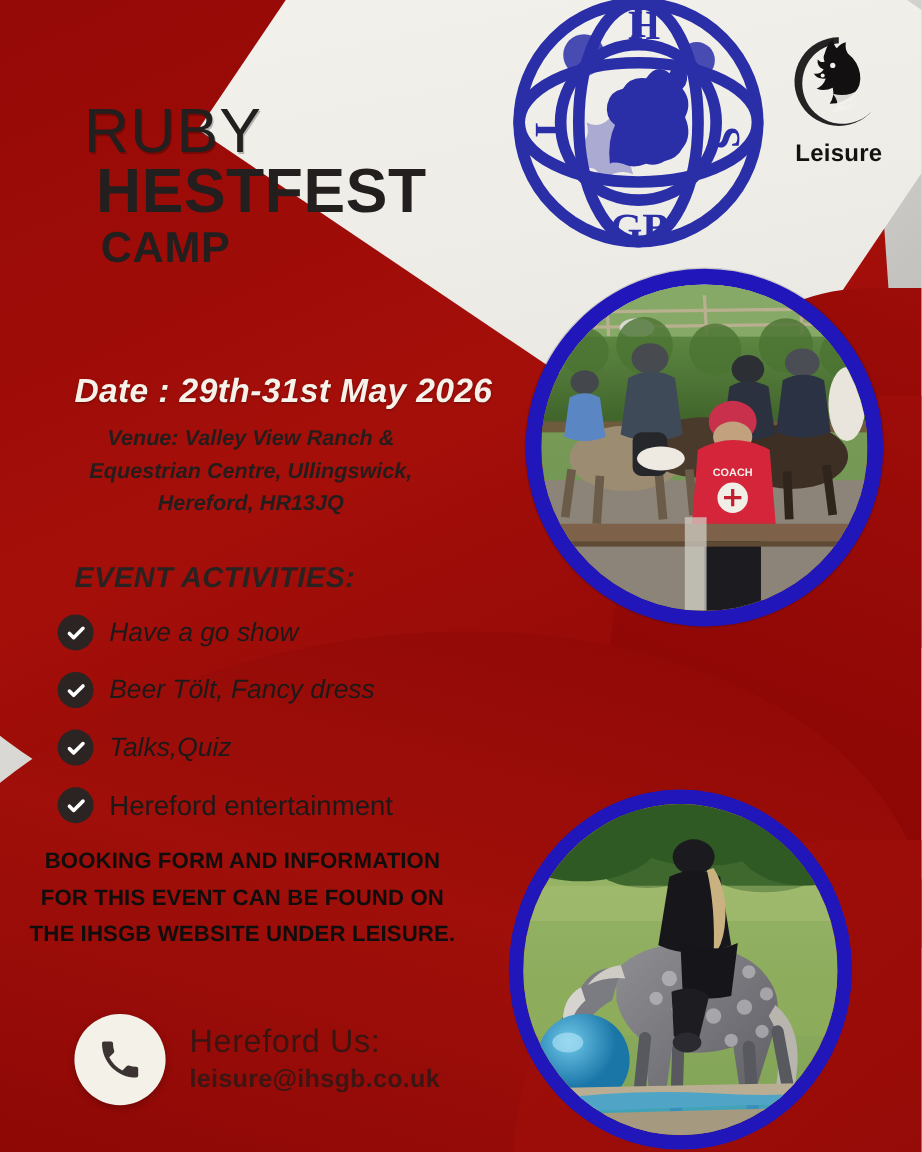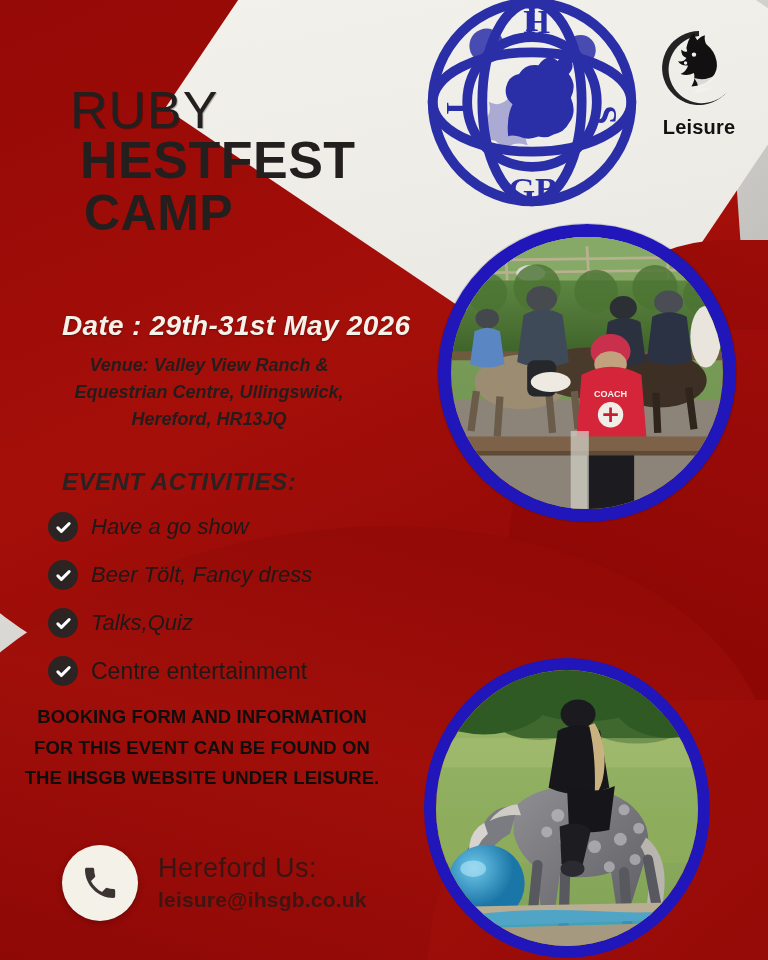--- a/index.html
+++ b/index.html
@@ -71,21 +71,21 @@
   .t-ruby {
     font-size:52px; font-weight:400; letter-spacing:1px;
     color:#231f1e; line-height:.86;
     text-shadow:1px 1px 0 rgba(0,0,0,.25);
   }
   .t-hestfest {
     font-size:52px; font-weight:900; letter-spacing:.5px;
     color:#231f1e; line-height:1.04; margin-left:10px;
   }
   .t-camp {
-    font-size:50px; font-weight:900; letter-spacing:.5px;
+    font-size:36px; font-weight:900; letter-spacing:.5px;
     color:#231f1e; line-height:1.04; margin-left:14px;
   }
 
   
   #date-line {
     position:absolute; left:62px; top:310px; z-index:6;
     font-size:28px; font-style:italic; font-weight:700;
     color:#f6f2ea; letter-spacing:.3px;
     text-shadow:0 1px 2px rgba(0,0,0,.35);
   }
@@ -213,21 +213,21 @@
       </span>
       <span class="act-label">Talks,Quiz</span>
     </div>
 
     <div class="act-row plain">
       <span class="tick">
         <svg viewBox="0 0 24 24">
             <path d="M4 12.5l5 5L20 6.5" fill="none" stroke="#ffffff" stroke-width="4.2" stroke-linecap="round" stroke-linejoin="round"></path>
           </svg>
       </span>
-      <span class="act-label">Centre entertainment</span>
+      <span class="act-label">Hereford entertainment</span>
     </div>
 
   </div>
 
   <div id="booking">BOOKING FORM AND INFORMATION FOR THIS EVENT CAN BE FOUND ON THE IHSGB WEBSITE UNDER LEISURE.</div>
 
   <div id="contact">
     <span id="phone-badge">
       <svg viewBox="0 0 24 24">
           <path fill="#3b3432" d="M6.6 10.8c1.5 2.9 3.7 5.1 6.6 6.6l2.2-2.2c.3-.3.7-.4 1-.2 1.2.4 2.4.6 3.7.6.6 0 1 .4 1 1V20c0 .6-.4 1-1 1C10.7 21 3 13.3 3 3.9c0-.6.4-1 1-1h3.5c.6 0 1 .4 1 1 0 1.3.2 2.5.6 3.7.1.3 0 .7-.2 1l-2.3 2.2z"></path>

